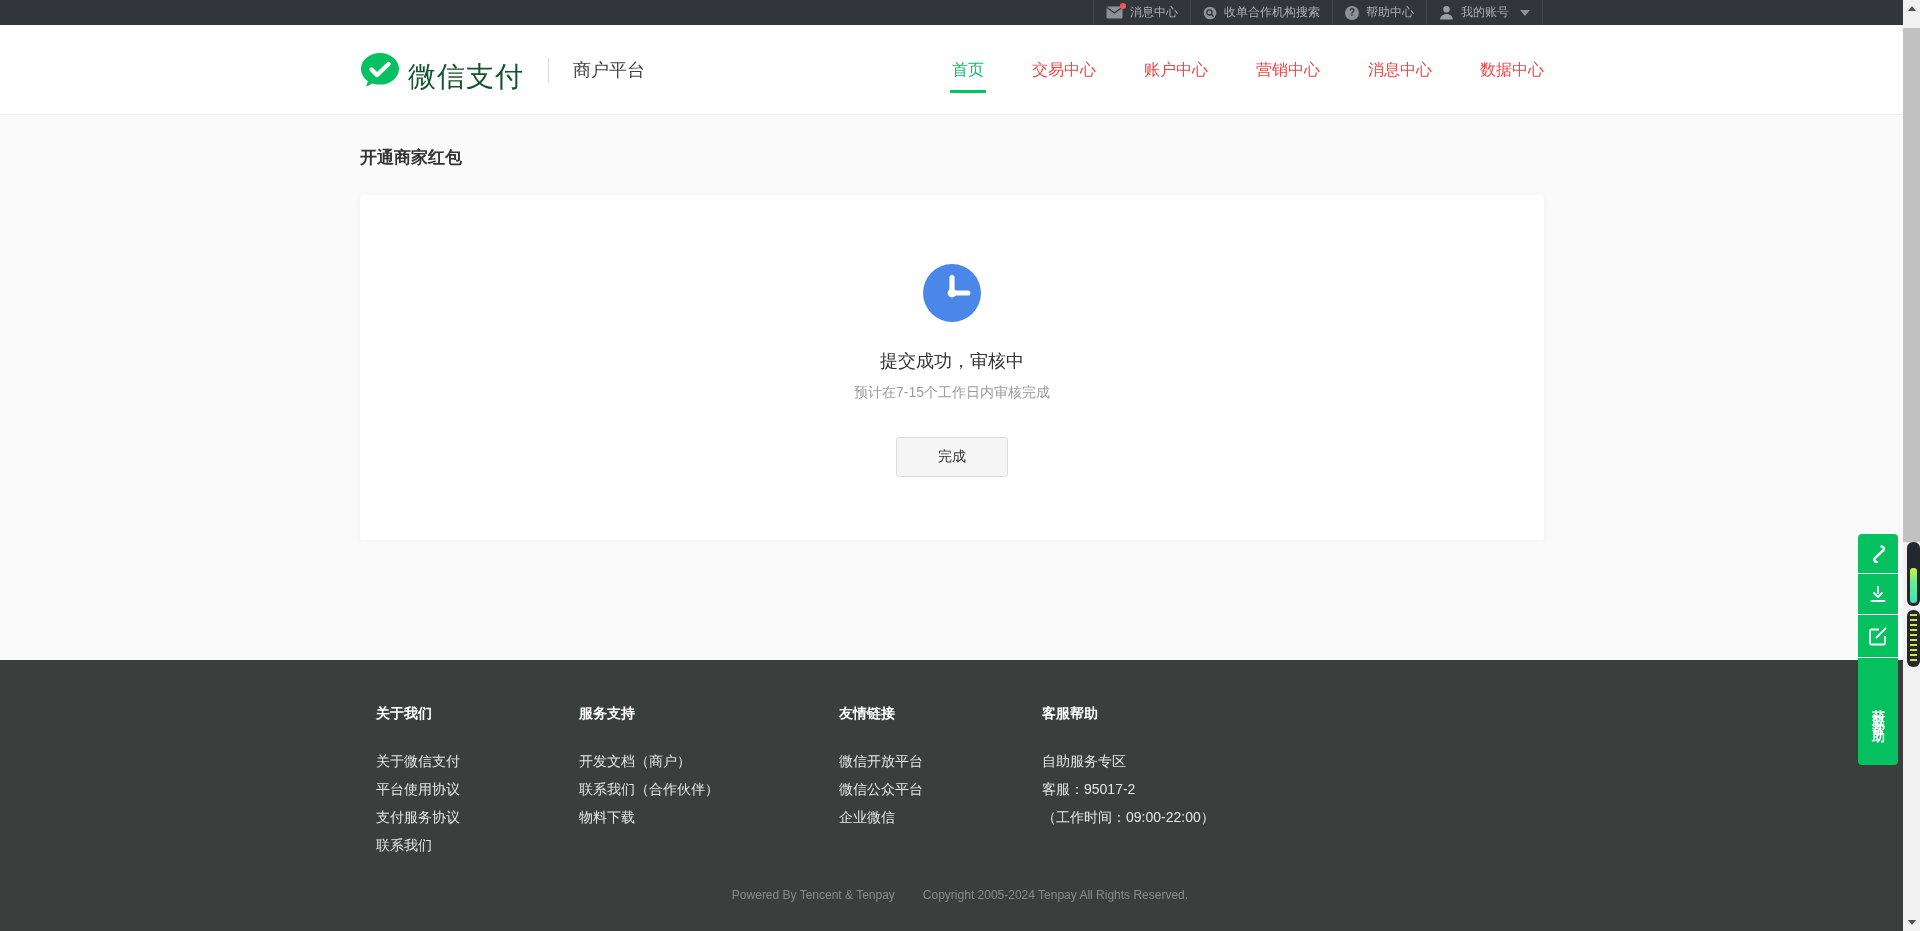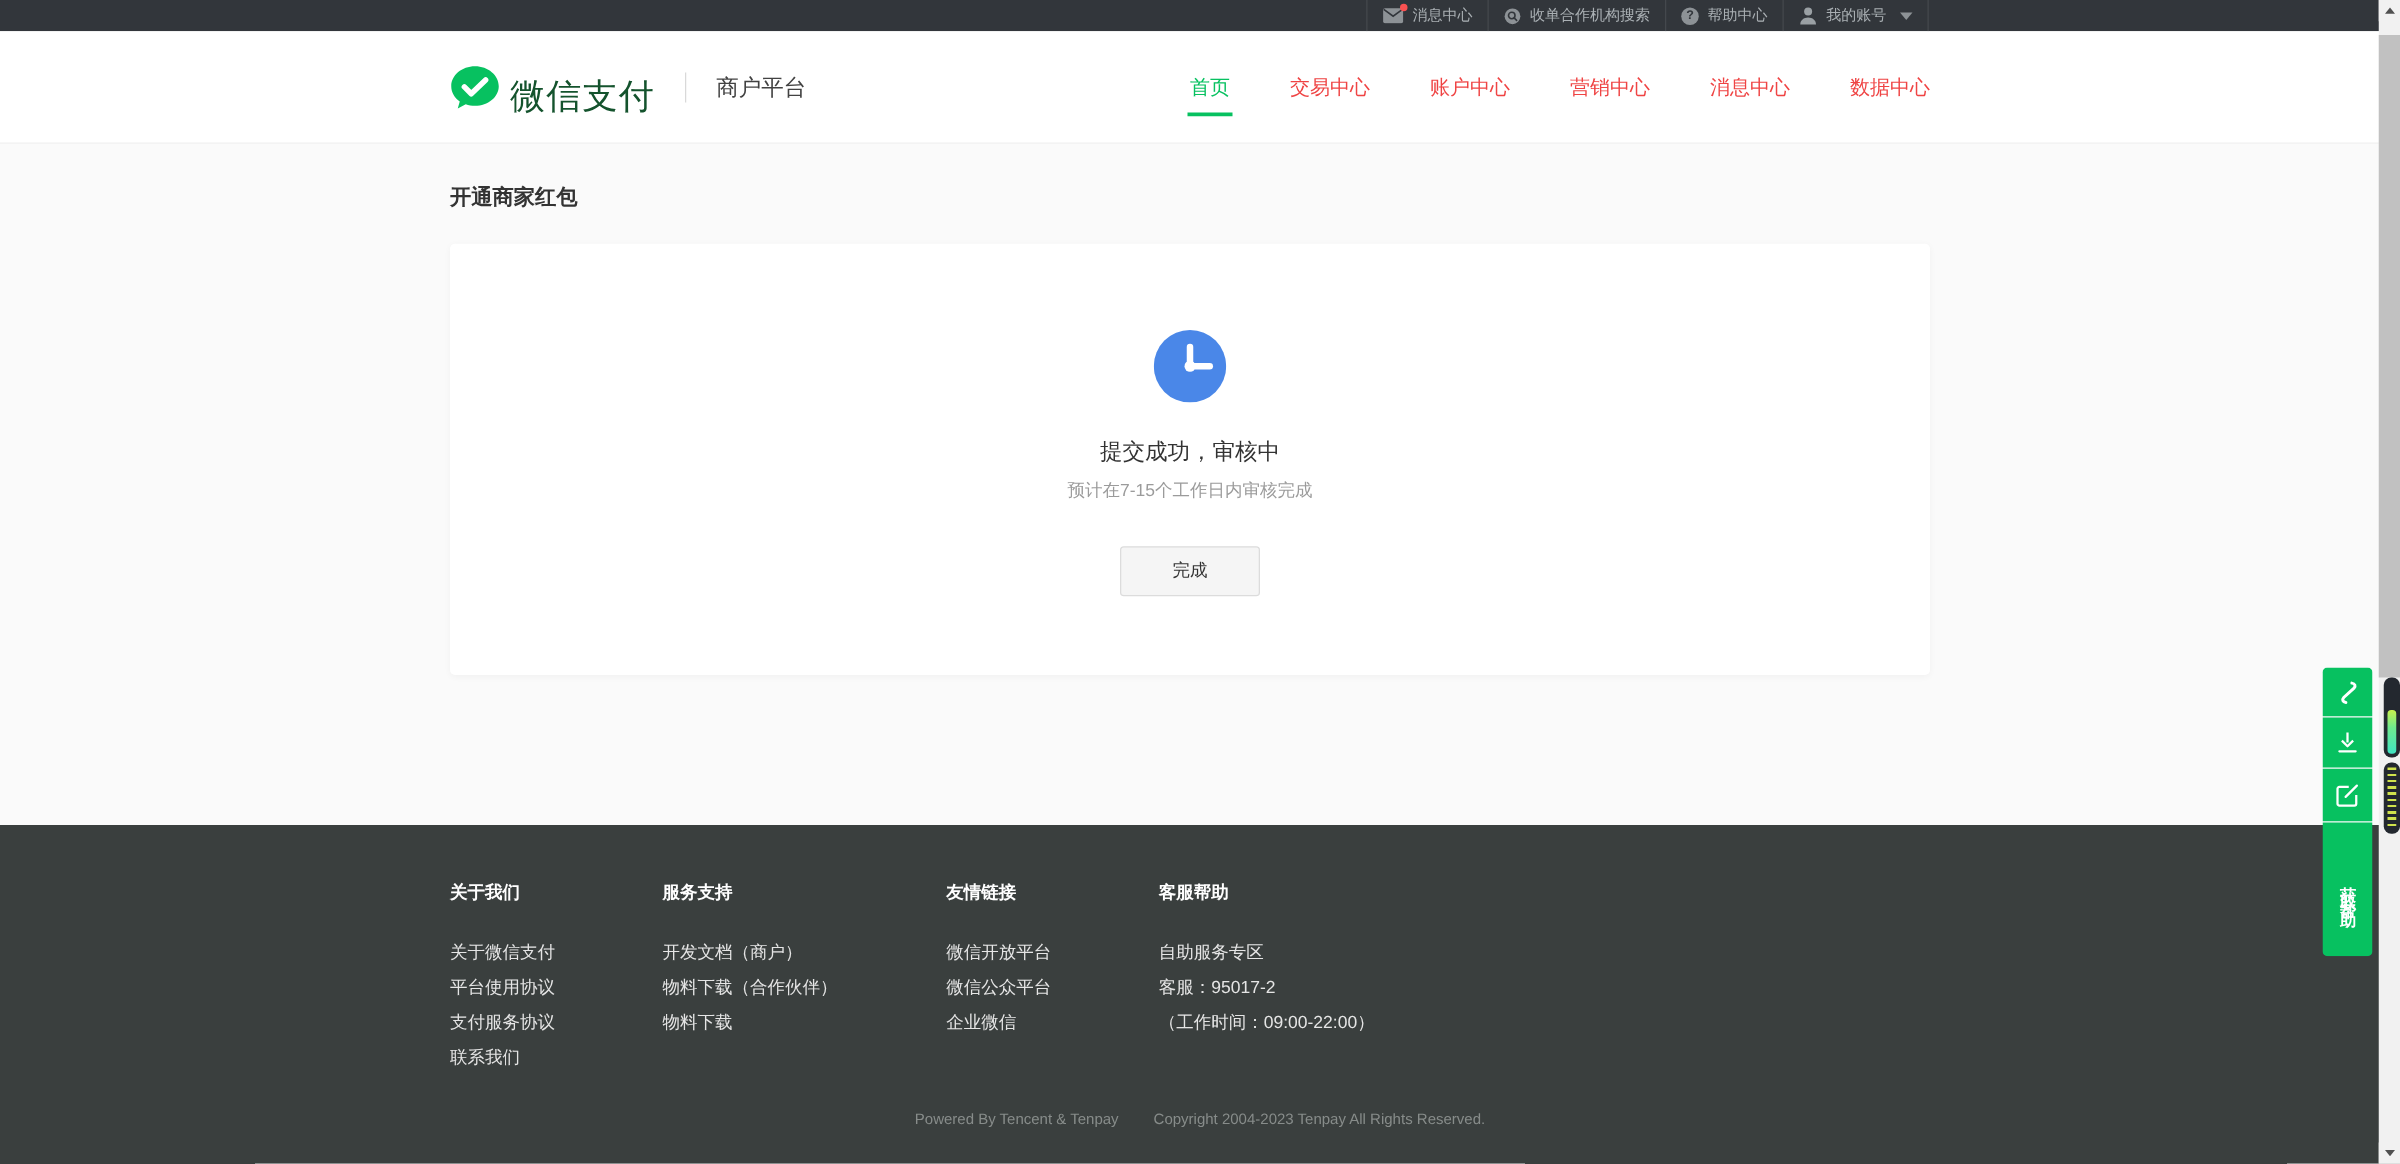--- a/index.html
+++ b/index.html
@@ -88,21 +88,21 @@
     width:112px; height:40px; background:#f5f5f5; border:1px solid #dcdcdc;
     border-radius:3px; font-size:14px; color:#333; cursor:pointer;
     font-family:inherit;
   }
 
   
   .footer {
     position:absolute; left:0; top:660px; width:1920px; height:271px;
     background:#3a3f3e;
   }
-  .footer-cols { position:absolute; left:360px; top:45px; display:flex; }
+  .footer-cols { position:absolute; left:376px; top:45px; display:flex;gap:33px; }
   .f-col { display:flex; flex-direction:column; }
   .f-col.c0 { width:170px; } .f-col.c1 { width:227px; } .f-col.c2 { width:170px; }
   .f-head { font-size:14px; font-weight:bold; color:#ffffff; margin-bottom:24px; }
   .f-link { font-size:14px; color:#e5e5e5; line-height:28px; text-decoration:none; cursor:pointer; white-space:nowrap; }
   .f-text { cursor:default; }
   .copyright {
     position:absolute; left:0; right:0; top:228px; text-align:center;
     font-size:12px; color:#878c8a;
   }
   .copyright span { margin:0 14px; }
@@ -242,42 +242,42 @@
       <div class="f-head">关于我们</div>
       <a class="f-link">关于微信支付</a>
       <a class="f-link">平台使用协议</a>
       <a class="f-link">支付服务协议</a>
       <a class="f-link">联系我们</a>
     </div>
 
     <div class="f-col c1">
       <div class="f-head">服务支持</div>
       <a class="f-link">开发文档（商户）</a>
-      <a class="f-link">物料下载（合作伙伴）</a>
+      <a class="f-link">联系我们（合作伙伴）</a>
       <a class="f-link">物料下载</a>
     </div>
 
     <div class="f-col c2">
       <div class="f-head">友情链接</div>
       <a class="f-link">微信开放平台</a>
       <a class="f-link">微信公众平台</a>
       <a class="f-link">企业微信</a>
     </div>
 
     <div class="f-col c3">
       <div class="f-head">客服帮助</div>
       <a class="f-link">自助服务专区</a>
       <span class="f-link f-text">客服：95017-2</span>
       <span class="f-link f-text">（工作时间：09:00-22:00）</span>
     </div>
 
   </div>
 
   <div class="copyright">
-    <span>Powered By Tencent &amp; Tenpay</span><span>Copyright 2004-2023 Tenpay All Rights Reserved.</span>
+    <span>Powered By Tencent &amp; Tenpay</span><span>Copyright 2005-2024 Tenpay All Rights Reserved.</span>
   </div>
 </div>
 
 <div class="float-panel">
   <button class="float-btn b1">
     <svg width="20" height="22" viewBox="0 0 20 22">
       <path d="M13.5 3.5c2.5.3 3.3 2.3 1.7 4L7 15c-1.6 1.8-.8 3.7 1.7 4" fill="none" stroke="#ffffff" stroke-width="2.4" stroke-linecap="round"></path>
     </svg>
   </button>
   <button class="float-btn b2">

